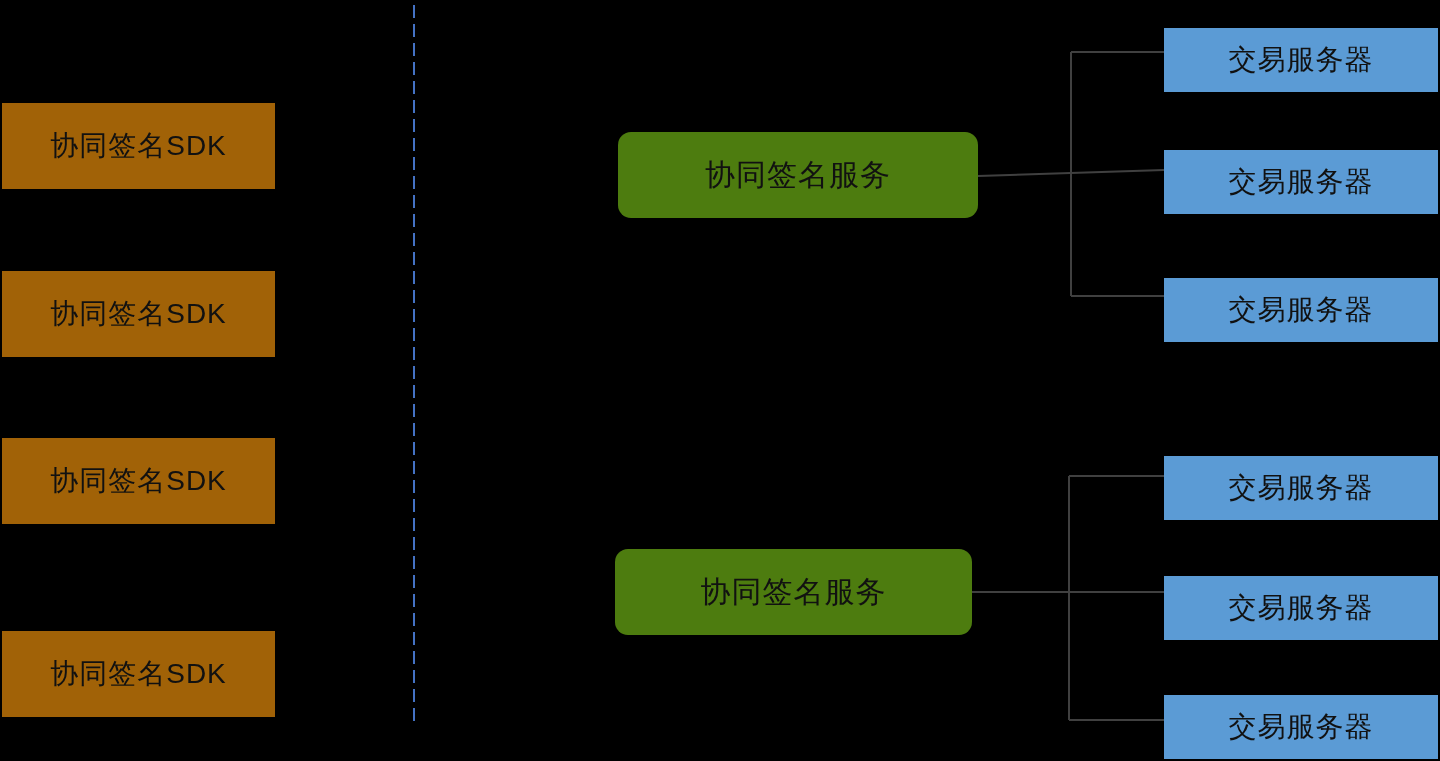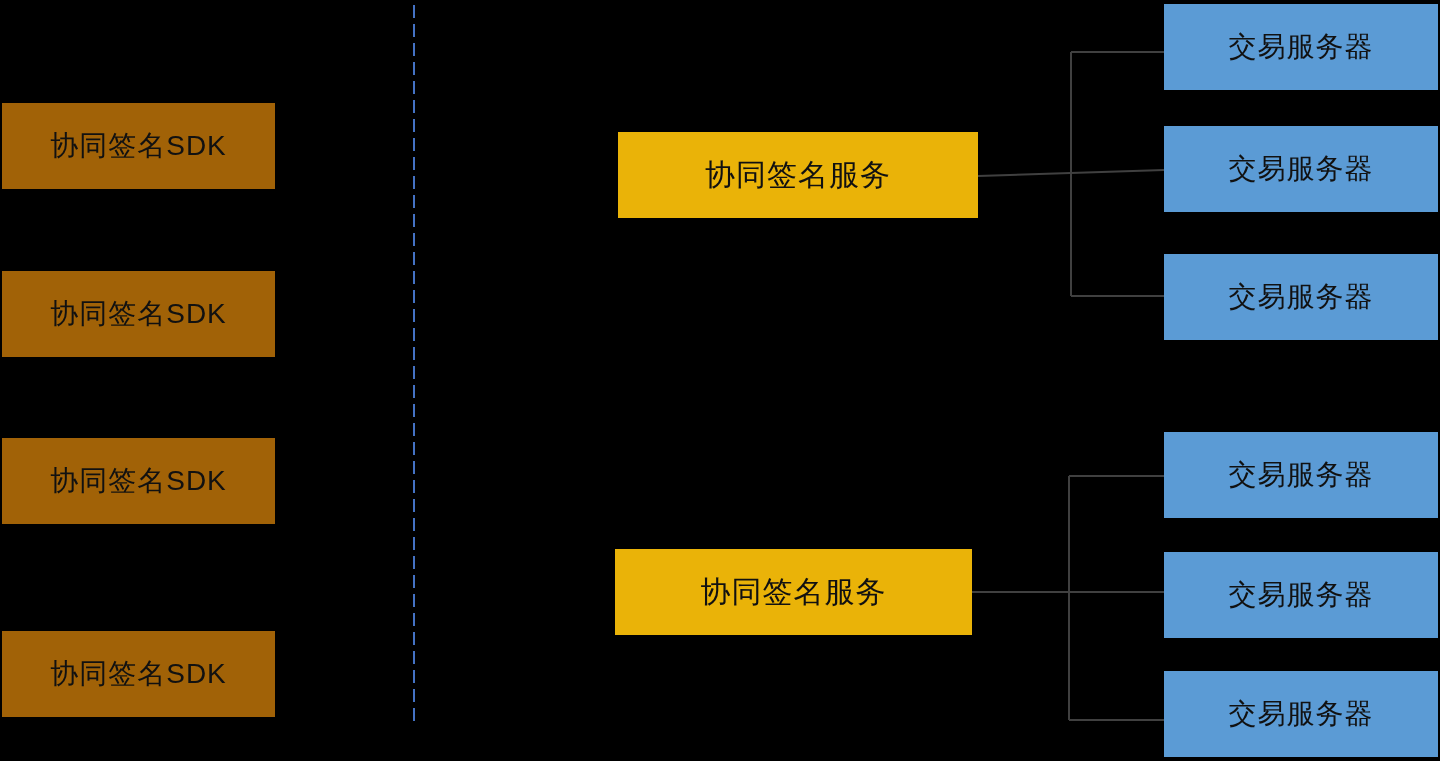--- a/index.html
+++ b/index.html
@@ -29,32 +29,34 @@
     width: 273px;
     height: 86px;
     background: #a16207;
     font-size: 28px;
   }
   .sdk-1 { top: 103px; }
   .sdk-2 { top: 271px; }
   .sdk-3 { top: 438px; }
   .sdk-4 { top: 631px; }
   .service-node {
-    background: #eab308;
+    background: #4d7c0f;
     height: 86px;
     font-size: 30px;
+    border-radius: 13px;
   }
   .service-1 { left: 618px; top: 132px; width: 360px; }
   .service-2 { left: 615px; top: 549px; width: 357px; }
   .server-node {
     left: 1164px;
     width: 274px;
-    height: 86px;
+    height: 64px;
     background: #5B9BD5;
     font-size: 28px;
+    margin-top: 24px;
   }
   .server-1 { top: 4px; }
   .server-2 { top: 126px; }
   .server-3 { top: 254px; }
   .server-4 { top: 432px; }
   .server-5 { top: 552px; }
   .server-6 { top: 671px; }
   #line-layer {
     position: absolute;
     left: 0;

